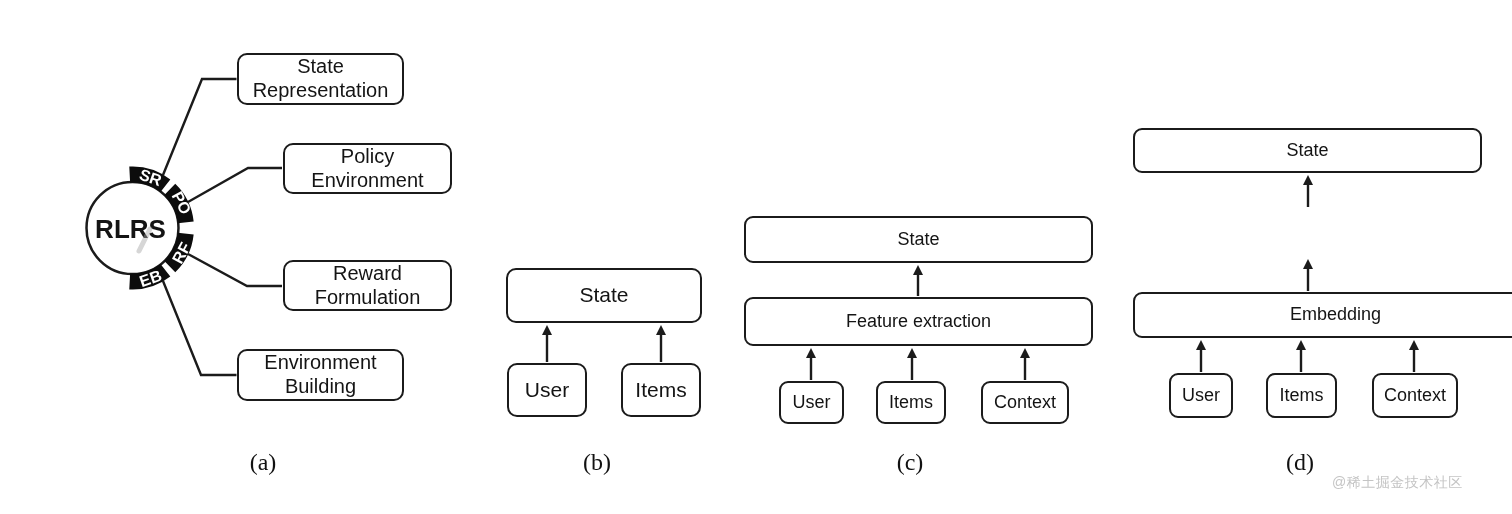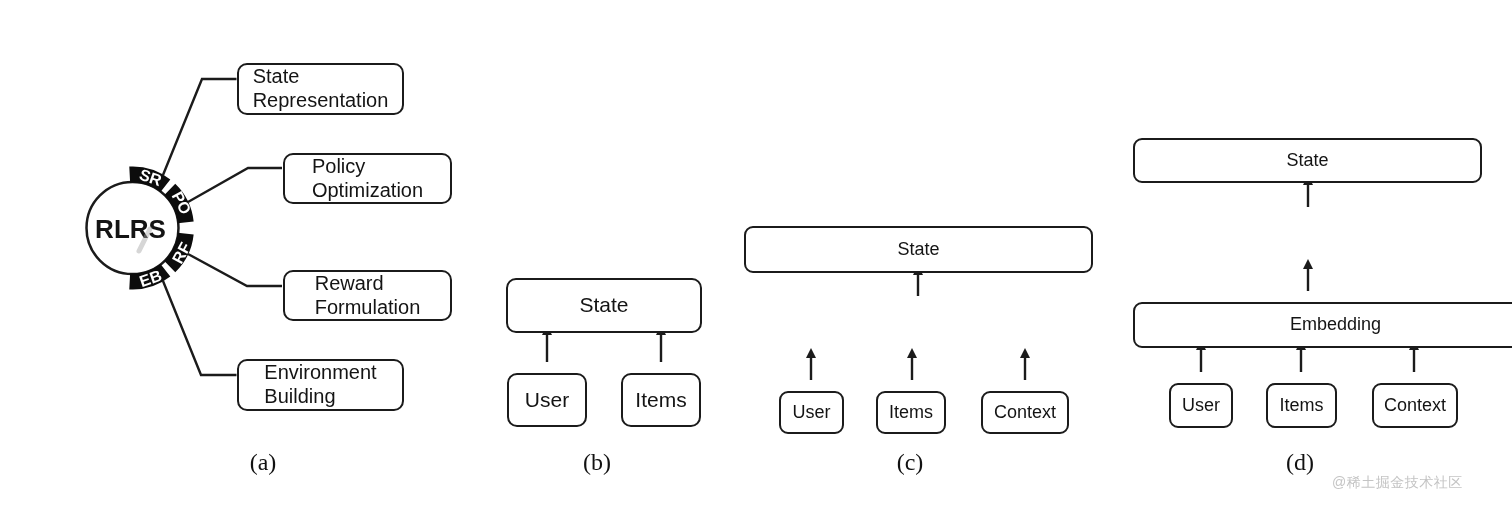--- a/index.html
+++ b/index.html
@@ -14,27 +14,26 @@
   .arc{fill:none;stroke:var(--arc-fill,#0c0c0c);stroke-width:16;}
   .arc-label{fill:var(--arc-text,#ffffff);font-family:"Liberation Sans",sans-serif;font-weight:700;font-size:16px;text-anchor:middle;dominant-baseline:central;}
   .hub-circle{fill:var(--box-fill,#ffffff);stroke:var(--stroke,#1b1b1b);stroke-width:2.5;}
   .hub-label{fill:var(--text,#141414);font-family:"Liberation Sans",sans-serif;font-weight:700;font-size:26px;text-anchor:middle;dominant-baseline:central;}
   .arrow line{stroke:var(--stroke,#1b1b1b);stroke-width:2.4;}
   .arrow polygon{fill:var(--stroke,#1b1b1b);}
   .artifact{stroke:#a3a3a3;stroke-width:5;opacity:.45;stroke-linecap:round;fill:none;}
   .node{
     position:absolute;box-sizing:border-box;
     display:flex;align-items:center;justify-content:center;
-    white-space:pre-line;
+    text-align:center;white-space:pre-line;
     background:var(--box-fill,#ffffff);
     border:2.5px solid var(--stroke,#1b1b1b);
     border-radius:10px;
     color:var(--text,#141414);
     line-height:1.18;
-    margin-top:10px;
   }
   .pa{font-size:20px;}
   .pb{font-size:21px;}
   .pcd{font-size:18px;border-radius:9px;border-width:2.3px;}
   .dashed{border-style:dashed;border-width:2px;}
   .panel-label{
     position:absolute;top:449px;width:64px;text-align:center;
     font-family:"Liberation Serif",serif;font-size:24px;color:#111;
   }
   .watermark{
@@ -116,31 +115,32 @@
     </g>
     <g class="arrow">
       <line x1="1414" y1="372" x2="1414" y2="348"></line>
         <polygon points="1414,340 1409,350 1419,350"></polygon>
     </g>
   </svg>
 
   <div class="node pa" style="left:237px;top:53px;width:167px;height:52px">State
 Representation</div>
   <div class="node pa" style="left:283px;top:143px;width:169px;height:51px">Policy
-Optimization</div>
+Environment</div>
   <div class="node pa" style="left:237px;top:349px;width:167px;height:52px">Environment
 Building</div>
   <div class="node pa" style="left:283px;top:260px;width:169px;height:51px">Reward
 Formulation</div>
 
   <div class="node pb" style="left:506px;top:268px;width:196px;height:55px">State</div>
   <div class="node pb" style="left:507px;top:363px;width:80px;height:54px">User</div>
   <div class="node pb" style="left:621px;top:363px;width:80px;height:54px">Items</div>
 
   <div class="node pcd" style="left:744px;top:216px;width:349px;height:47px">State</div>
+  <div class="node pcd" style="left:744px;top:297px;width:349px;height:49px">Feature extraction</div>
   <div class="node pcd" style="left:779px;top:381px;width:65px;height:43px">User</div>
   <div class="node pcd" style="left:876px;top:381px;width:70px;height:43px">Items</div>
   <div class="node pcd" style="left:981px;top:381px;width:88px;height:43px">Context</div>
 
   <div class="node pcd" style="left:1133px;top:128px;width:349px;height:45px">State</div>
   <div class="node pcd" style="left:1133px;top:292px;width:405px;height:46px">Embedding</div>
   <div class="node pcd" style="left:1169px;top:373px;width:64px;height:45px">User</div>
   <div class="node pcd" style="left:1266px;top:373px;width:71px;height:45px">Items</div>
   <div class="node pcd" style="left:1372px;top:373px;width:86px;height:45px">Context</div>
 

